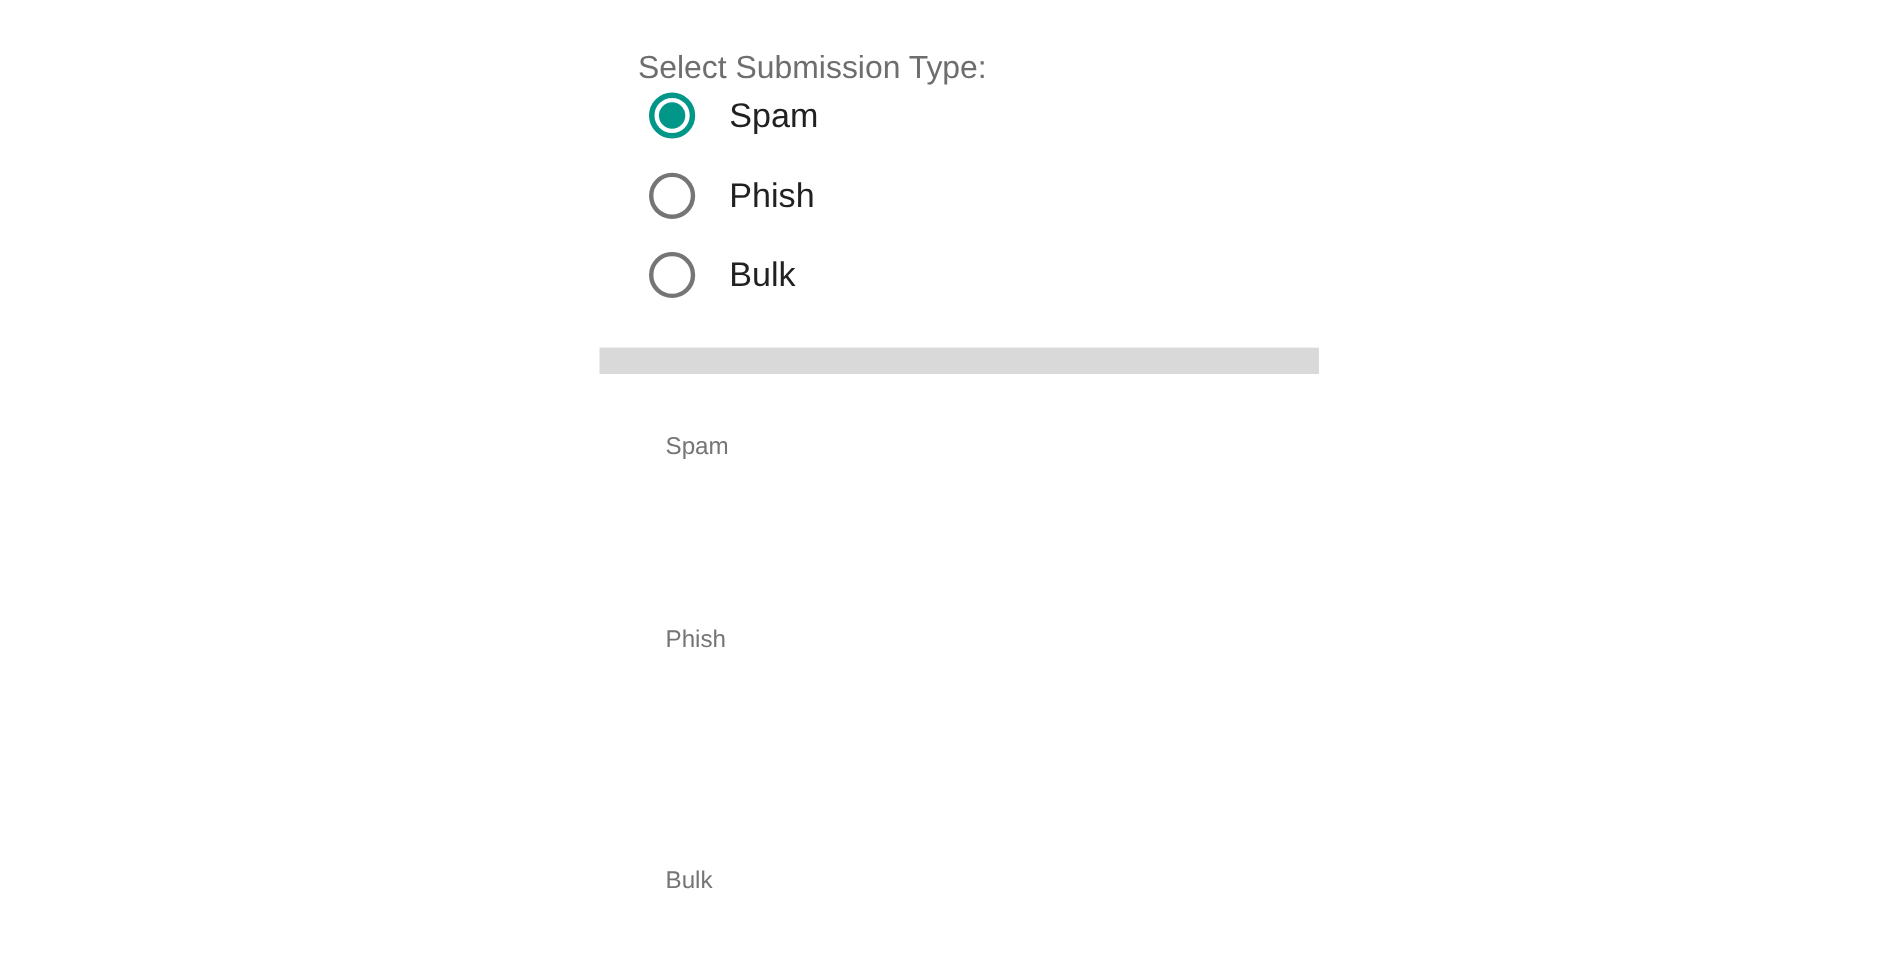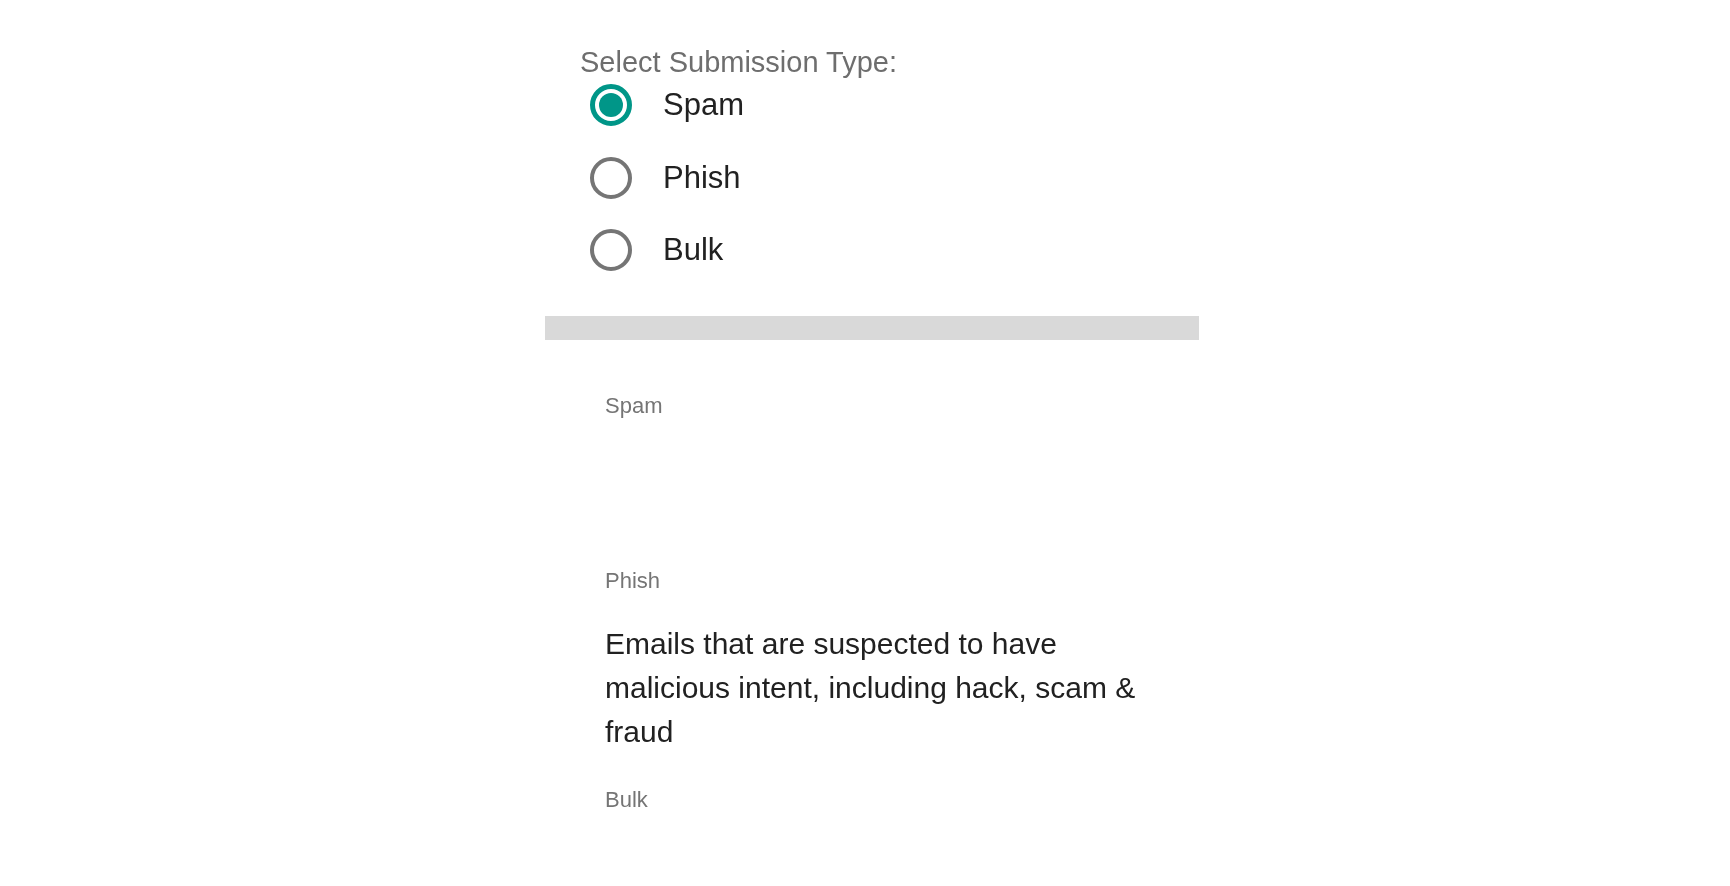--- a/index.html
+++ b/index.html
@@ -124,22 +124,19 @@
   </div>
 
   <div class="divider"></div>
 
   <div class="desc-section sec-0">
     <div class="desc-title">Spam</div>
   </div>
 
   <div class="desc-section sec-1">
     <div class="desc-title">Phish</div>
-    <div class="desc-text">Emails that are suspected to have
-malicious intent, including hack, scam &amp;
-fraud</div>
   </div>
 
   <div class="desc-section sec-2">
     <div class="desc-title">Bulk</div>
   </div>
 
 </div>
 
 </body></html>

